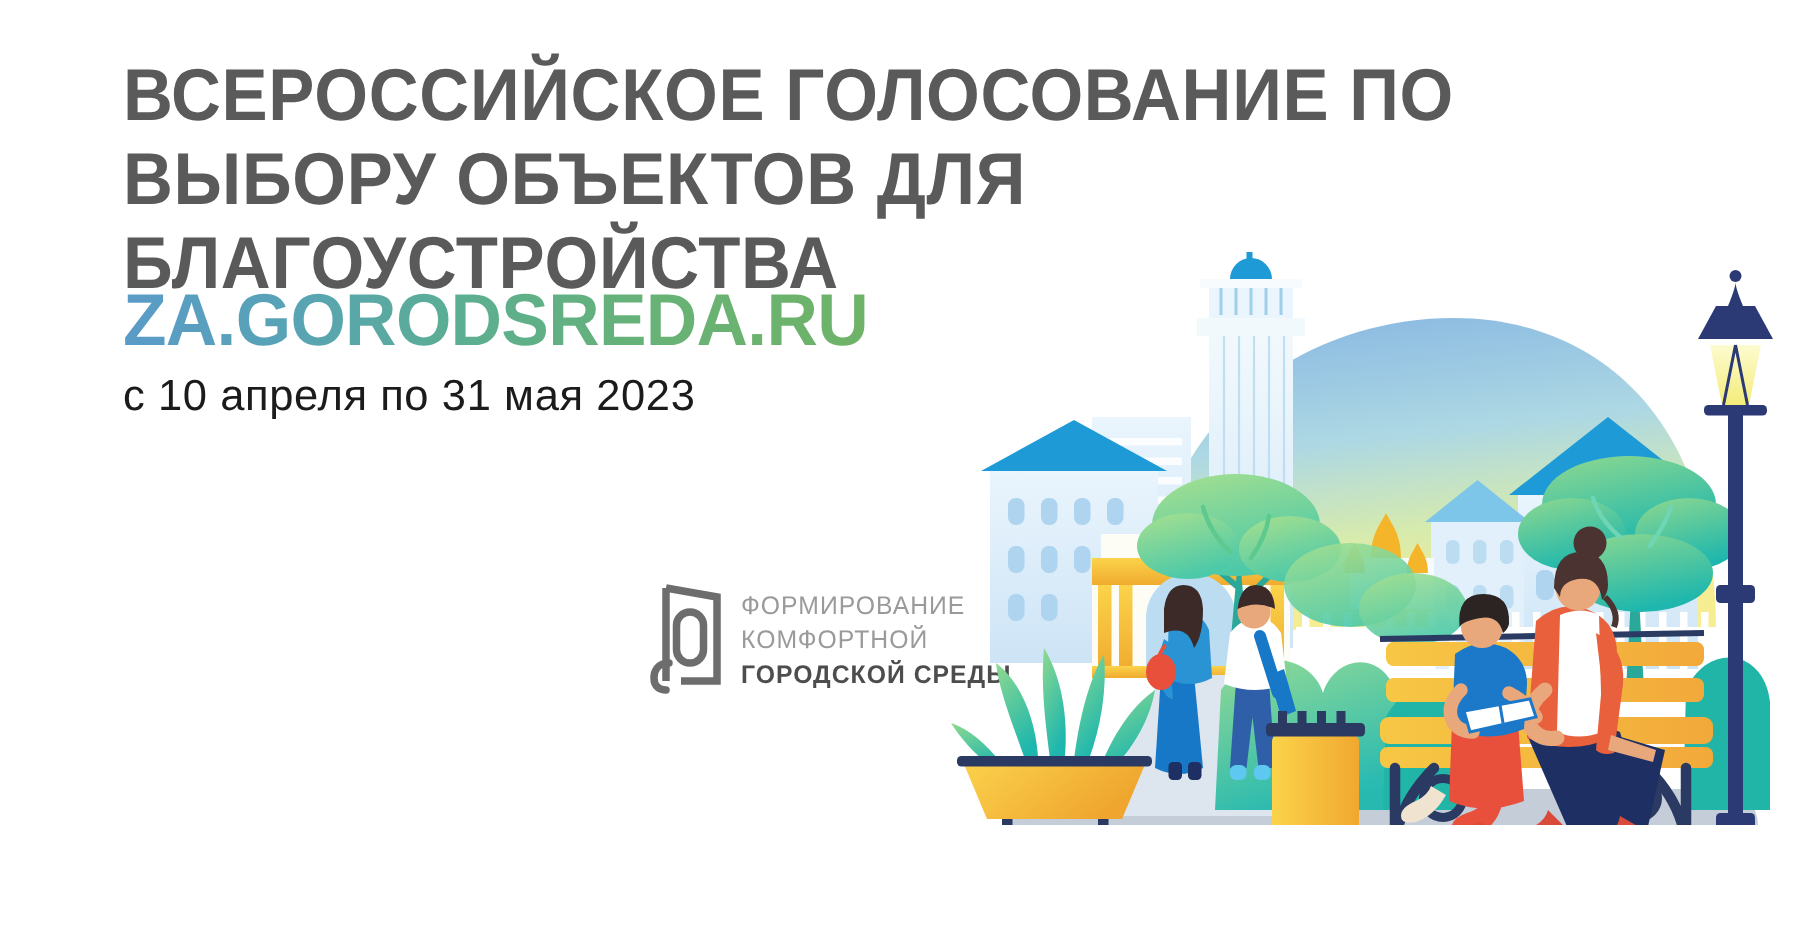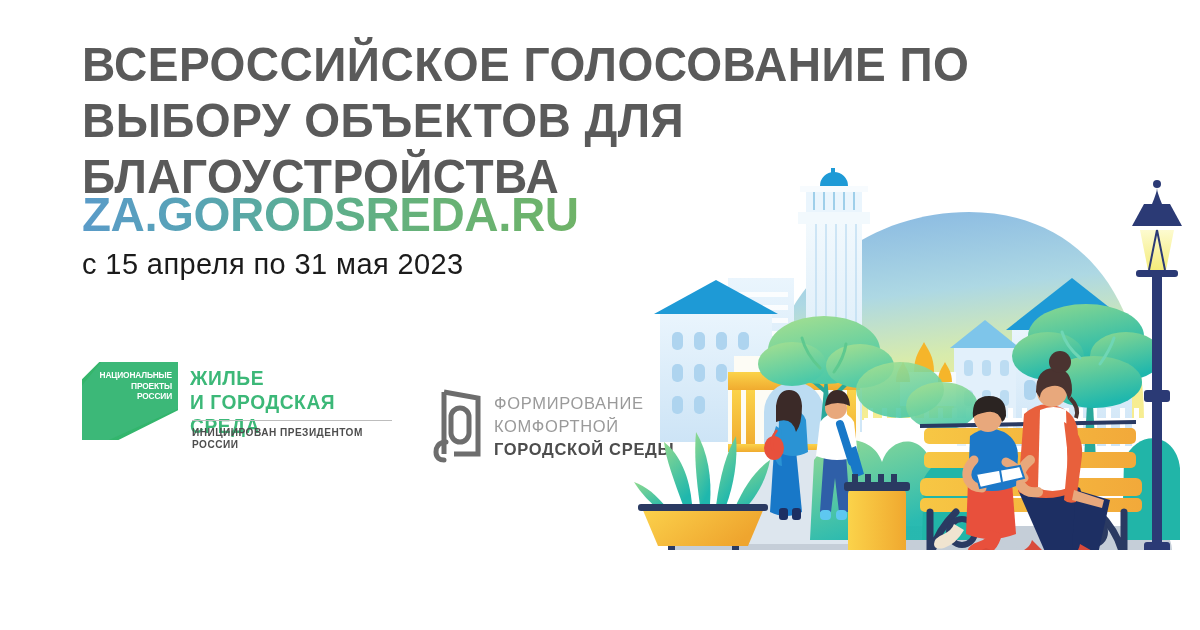--- a/index.html
+++ b/index.html
@@ -136,33 +136,22 @@
 </head>
 <body>
 
 <div id="banner">
 
   <div id="title">ВСЕРОССИЙСКОЕ ГОЛОСОВАНИЕ ПО
 ВЫБОРУ ОБЪЕКТОВ ДЛЯ БЛАГОУСТРОЙСТВА</div>
 
   <div id="url">ZA.GORODSREDA.RU</div>
 
-  <div id="dates">с 15 апреля по 31 мая 2023</div>
-
-  <div id="logo-np">
-    <div id="np-flag"></div>
-    <div id="np-flag-inner"></div>
-    <div id="np-flag-text">НАЦИОНАЛЬНЫЕ
-ПРОЕКТЫ
-РОССИИ</div>
-    <div id="np-name">ЖИЛЬЕ
-И ГОРОДСКАЯ СРЕДА</div>
-    <div id="np-rule"></div>
-    <div id="np-sub">ИНИЦИИРОВАН ПРЕЗИДЕНТОМ РОССИИ</div>
-  </div>
+  <div id="dates">с 10 апреля по 31 мая 2023</div>
+
 
   <div id="logo-fks">
     <div id="fks-icon">
       <svg viewBox="0 0 54 76" xmlns="http://www.w3.org/2000/svg">
         <path d="M16 4 L50 10 L50 66 L26 66" fill="none" stroke="#6d6d6d" stroke-width="5"></path>
         <path d="M16 4 L16 66" fill="none" stroke="#6d6d6d" stroke-width="5"></path>
         <rect x="23" y="20" width="18" height="34" rx="9" fill="none" stroke="#6d6d6d" stroke-width="5"></rect>
         <path d="M18 54 C10 54 8 60 8 64 C8 70 12 72 16 72" fill="none" stroke="#6d6d6d" stroke-width="5" stroke-linecap="round"></path>
       </svg>
     </div>

